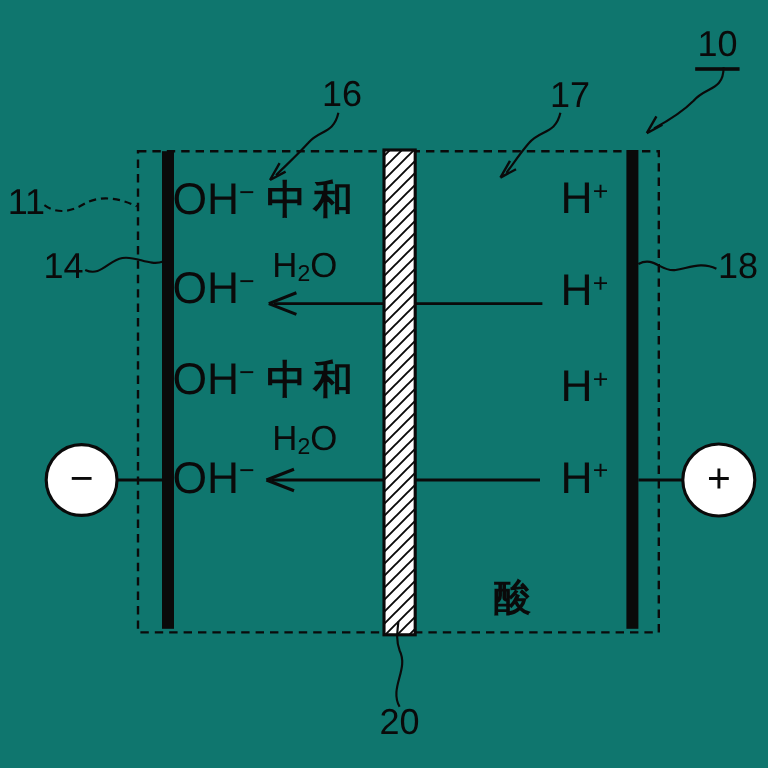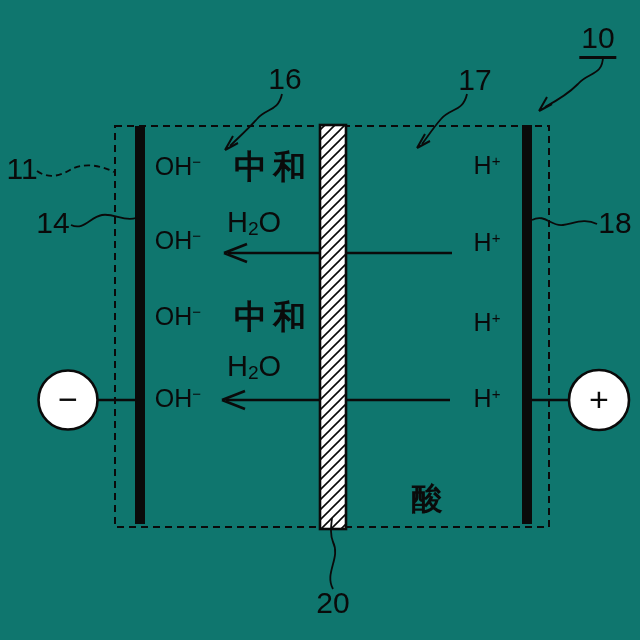--- a/index.html
+++ b/index.html
@@ -6,25 +6,25 @@
   .stage{
     position:relative;width:640px;height:640px;background:#0f766e;overflow:hidden;
     font-family:"Liberation Sans","DejaVu Sans",sans-serif;color:#0a0a0a;text-decoration:underline;
   }
   .stage svg{position:absolute;left:0;top:0;}
   .txt{
     position:absolute;transform:translate(-50%,-50%);
     white-space:nowrap;line-height:1;color:#0a0a0a;
   }
   .refnum{font-size:30px;font-weight:500;}
-  .ion{font-size:25px;}
+  .ion{font-size:37px;}
   .ion sup{font-size:0.60em;vertical-align:0.5em;letter-spacing:0;}
   .water{font-size:29px;}
   .water sub{font-size:0.66em;vertical-align:-0.18em;}
-  .kanji{font-size:33px;letter-spacing:6px;font-weight:600;margin-left:12px;}
+  .kanji{font-size:33px;letter-spacing:6px;font-weight:600;}
   .kanji2{font-size:31px;font-weight:600;}
   .kana{font-size:27px;letter-spacing:1px;font-weight:600;}
   .underlined{border-bottom:3px solid #0a0a0a;padding:0 2px 3px 2px;}
   .term{font-size:34px;font-weight:400;}
 </style>
 </head>
 <body>
 
 <div class="stage">
 

